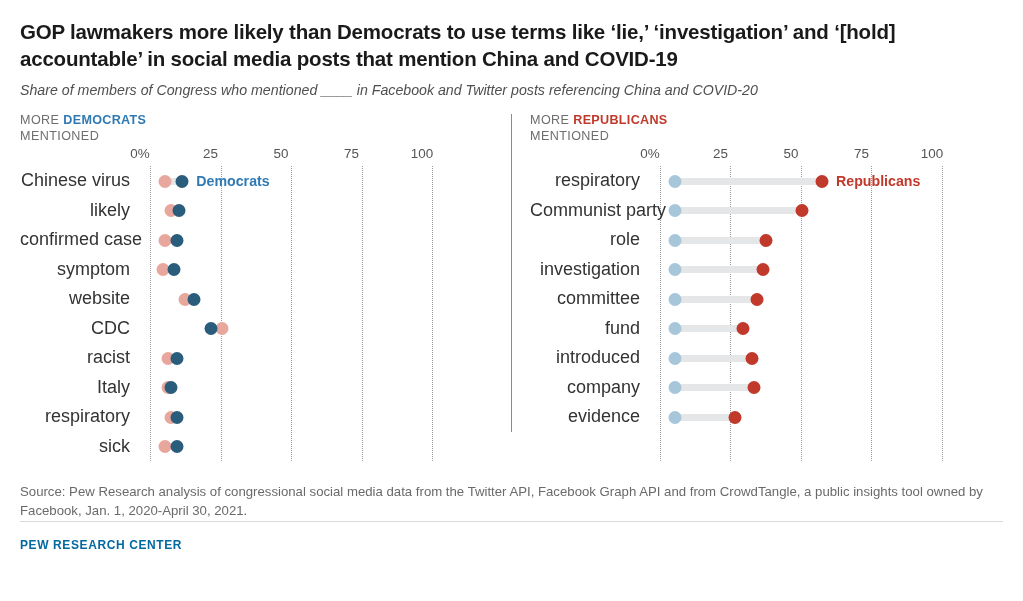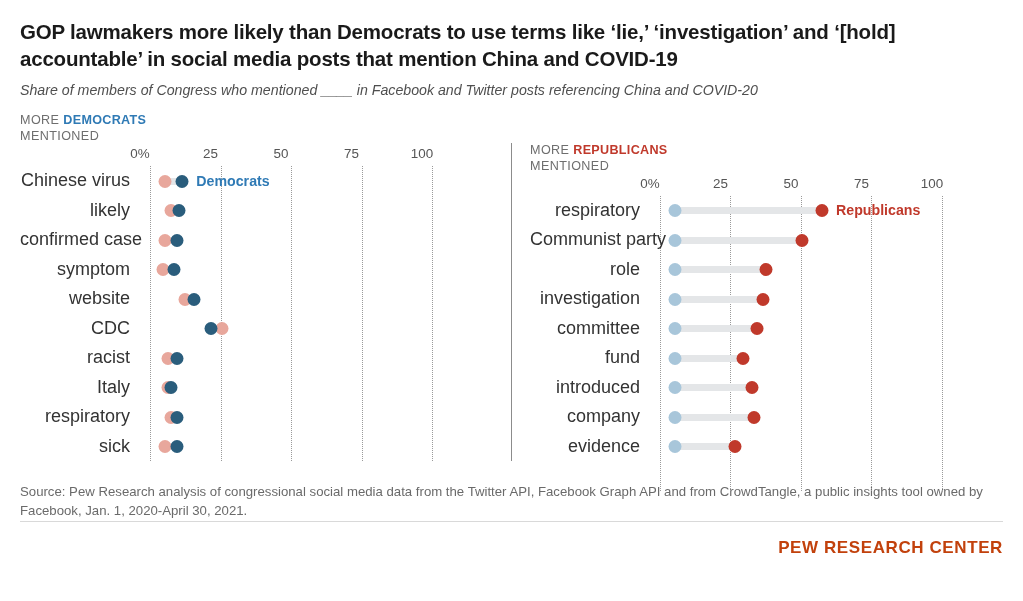--- a/index.html
+++ b/index.html
@@ -27,21 +27,20 @@
   .subtitle {
     font-size: 14.2px;
     font-style: italic;
     color: #4f4f4f;
     margin: 0 0 14px 0;
   }
 
   .panels {
     display: flex;
     position: relative;
-    align-items: flex-end;
   }
   .panel { position: relative; }
   .panel-left { width: 492px; }
   .panel-right { width: 492px; padding-left: 18px; }
   .divider {
     width: 1px;
     background: #8c8c8c;
     margin: 2px 0 0 0;
     height: 318px;
   }
@@ -145,25 +144,24 @@
 
   .source {
     margin: 22px 20px 0 20px;
     font-size: 13.2px;
     color: #6a6a6a;
     line-height: 1.42;
     max-width: 980px;
   }
   .footer {
     margin: 16px 20px 0 20px;
-    font-size: 17px;
+    font-size: 12px;
     font-weight: bold;
     letter-spacing: 0.6px;
-    color: #c2410c;
-    text-align: right;
+    color: #0369a1;
   }
   .rule {
     margin: 0 20px;
     border-top: 1px solid #d9d9d9;
     height: 1px;
   }
 </style>
 </head>
 <body>
 

